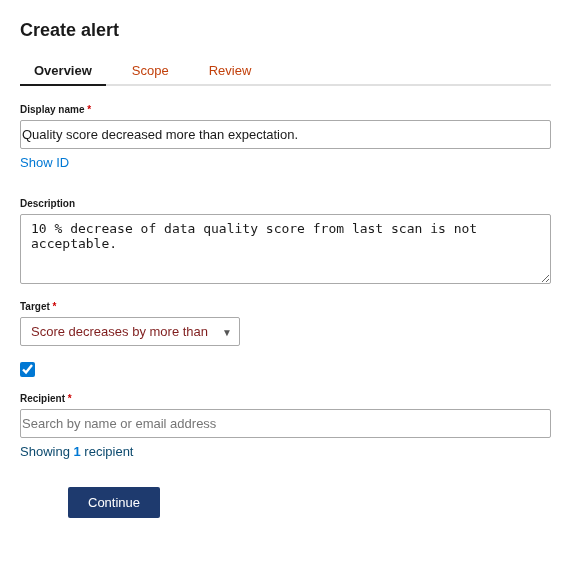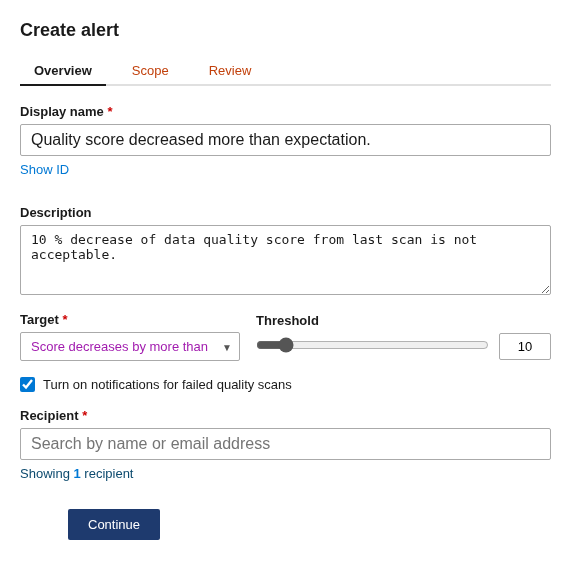--- a/index.html
+++ b/index.html
@@ -37,37 +37,37 @@
       text-decoration: none;
     }
 
     .tab.active {
       color: #1a1a1a;
       font-weight: 600;
       border-bottom: 2px solid #1a1a1a;
     }
 
     .field-label {
-      font-size: 13px;
+      font-size: 10px;
       font-weight: 600;
       margin-bottom: 5px;
       color: #1a1a1a;
     }
 
     .required::after {
       content: ' *';
       color: #c00;
     }
 
     .text-input {
       width: 100%;
       border: 1px solid #aaa;
       border-radius: 2px;
-      padding: 6px 10px;
-      font-size: 16px;
+      padding: 6px 1px;
+      font-size: 13px;
       color: #1a1a1a;
       outline: none;
     }
 
     .show-id-link {
       color: #0078d4;
       font-size: 13px;
       cursor: pointer;
       margin: 6px 0 14px 0;
       display: inline-block;
@@ -81,22 +81,22 @@
       padding: 6px 10px;
       font-size: 13px;
       color: #1a1a1a;
       height: 70px;
       resize: vertical;
       outline: none;
     }
 
     .target-threshold-row {
       display: flex;
-      align-items: center;
-      gap: 16px;
+      align-items: flex-end;
+      gap: 4px;
       margin-top: 14px;
     }
 
     .target-group {
       flex: 0 0 auto;
       width: 220px;
     }
 
     .threshold-group {
       flex: 1;
@@ -114,21 +114,21 @@
       position: relative;
       width: 220px;
     }
 
     .select-input {
       width: 100%;
       border: 1px solid #aaa;
       border-radius: 2px;
       padding: 6px 28px 6px 10px;
       font-size: 13px;
-      color: #a21caf;
+      color: #7f1d1d;
       appearance: none;
       background: #fff;
       cursor: pointer;
       outline: none;
     }
 
     .select-arrow {
       position: absolute;
       right: 8px;
       top: 50%;
@@ -259,35 +259,25 @@
     <div class="field-label required">Target</div>
     <div class="select-wrapper">
       <select class="select-input">
         <option>Score decreases by more than</option>
         <option>Score increases by more than</option>
         <option>Score equals</option>
       </select>
       <span class="select-arrow">▼</span>
     </div>
   </div>
-  <div class="threshold-group">
-    <div class="field-label">Threshold</div>
-    <div class="threshold-row">
-      <div class="slider-container">
-        <input type="range" min="0" max="100" value="10" style="">
-      </div>
-      <input type="text" class="threshold-value-input" value="10" style="">
-    </div>
-  </div>
 </div>
 
 <div class="notifications-section">
   <label class="checkbox-row">
     <input type="checkbox" checked="" style="">
-    <span>Turn on notifications for failed quality scans</span>
   </label>
 </div>
 
 <div class="recipient-section">
   <div class="field-label required">Recipient</div>
   <input type="text" class="text-input" placeholder="Search by name or email address" style="">
   <div class="showing-recipient">
     <span>Showing </span><span style="color: rgb(0, 120, 212); font-weight: 600;">1</span><span> recipient</span>
   </div>
 </div>

